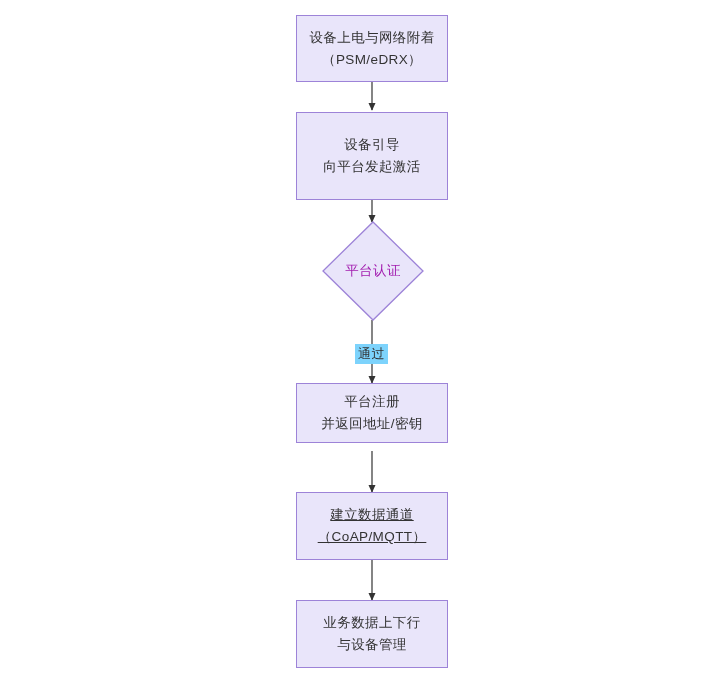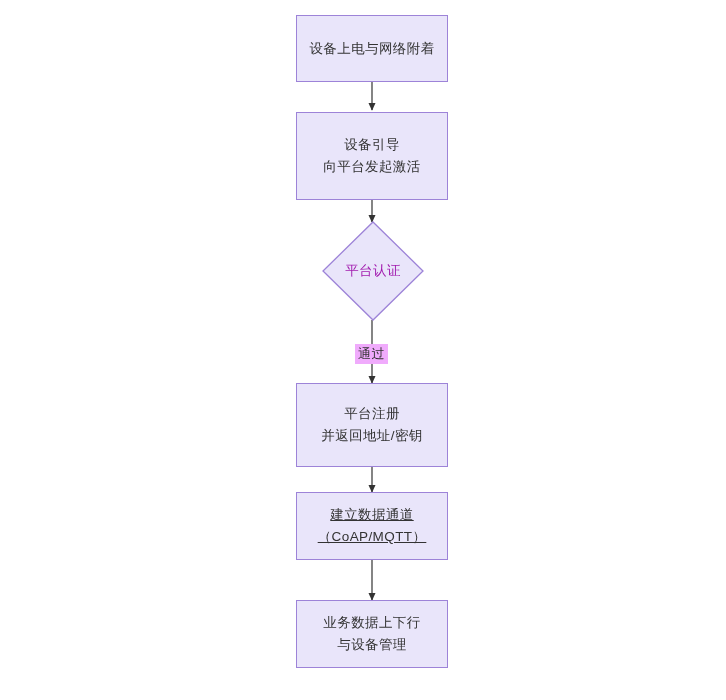--- a/index.html
+++ b/index.html
@@ -64,21 +64,21 @@
     color: #a21caf;
     font-size: 13.5px;
     letter-spacing: 0.4px;
     white-space: nowrap;
   }
   .edge-label {
     position: absolute;
     color: #333333;
     font-size: 13px;
     letter-spacing: 0.4px;
-    background: #f0abfc;
+    background: #7dd3fc;
     padding: 1px 3px;
     white-space: nowrap;
   }
 </style>
 </head>
 <body>
 
 <div id="canvas">
 
   <svg id="flow-svg" viewBox="0 0 726 700">
@@ -96,34 +96,35 @@
 
     <line x1="372" y1="451" x2="372" y2="492" stroke="#333333" stroke-width="1.2" marker-end="url(#arrowhead)"></line>
 
     <line x1="372" y1="560" x2="372" y2="600" stroke="#333333" stroke-width="1.2" marker-end="url(#arrowhead)"></line>
 
     <polygon points="373,222 423,271 373,320 323,271" fill="#e9e5fa" stroke="#9d83d8" stroke-width="1.3"></polygon>
   </svg>
 
   <div class="node process" style="top:15px; height:67px;">
     <span class="line">设备上电与网络附着</span>
+    <span class="line">（PSM/eDRX）</span>
   </div>
 
   <div class="node process" style="top:112px; height:88px;">
     <span class="line">设备引导</span>
     <span class="line">向平台发起激活</span>
   </div>
 
   <div class="decision-wrap">
     <div class="decision-label">平台认证</div>
   </div>
 
   <div class="edge-label" style="left:355px; top:344px;">通过</div>
 
-  <div class="node process" style="top:383px; height:84px;">
+  <div class="node process" style="top:383px; height:60px;">
     <span class="line">平台注册</span>
     <span class="line">并返回地址/密钥</span>
   </div>
 
   <div class="node process" style="top:492px; height:68px;text-decoration:underline;">
     <span class="line">建立数据通道</span>
     <span class="line">（CoAP/MQTT）</span>
   </div>
 
   <div class="node process" style="top:600px; height:68px;">

